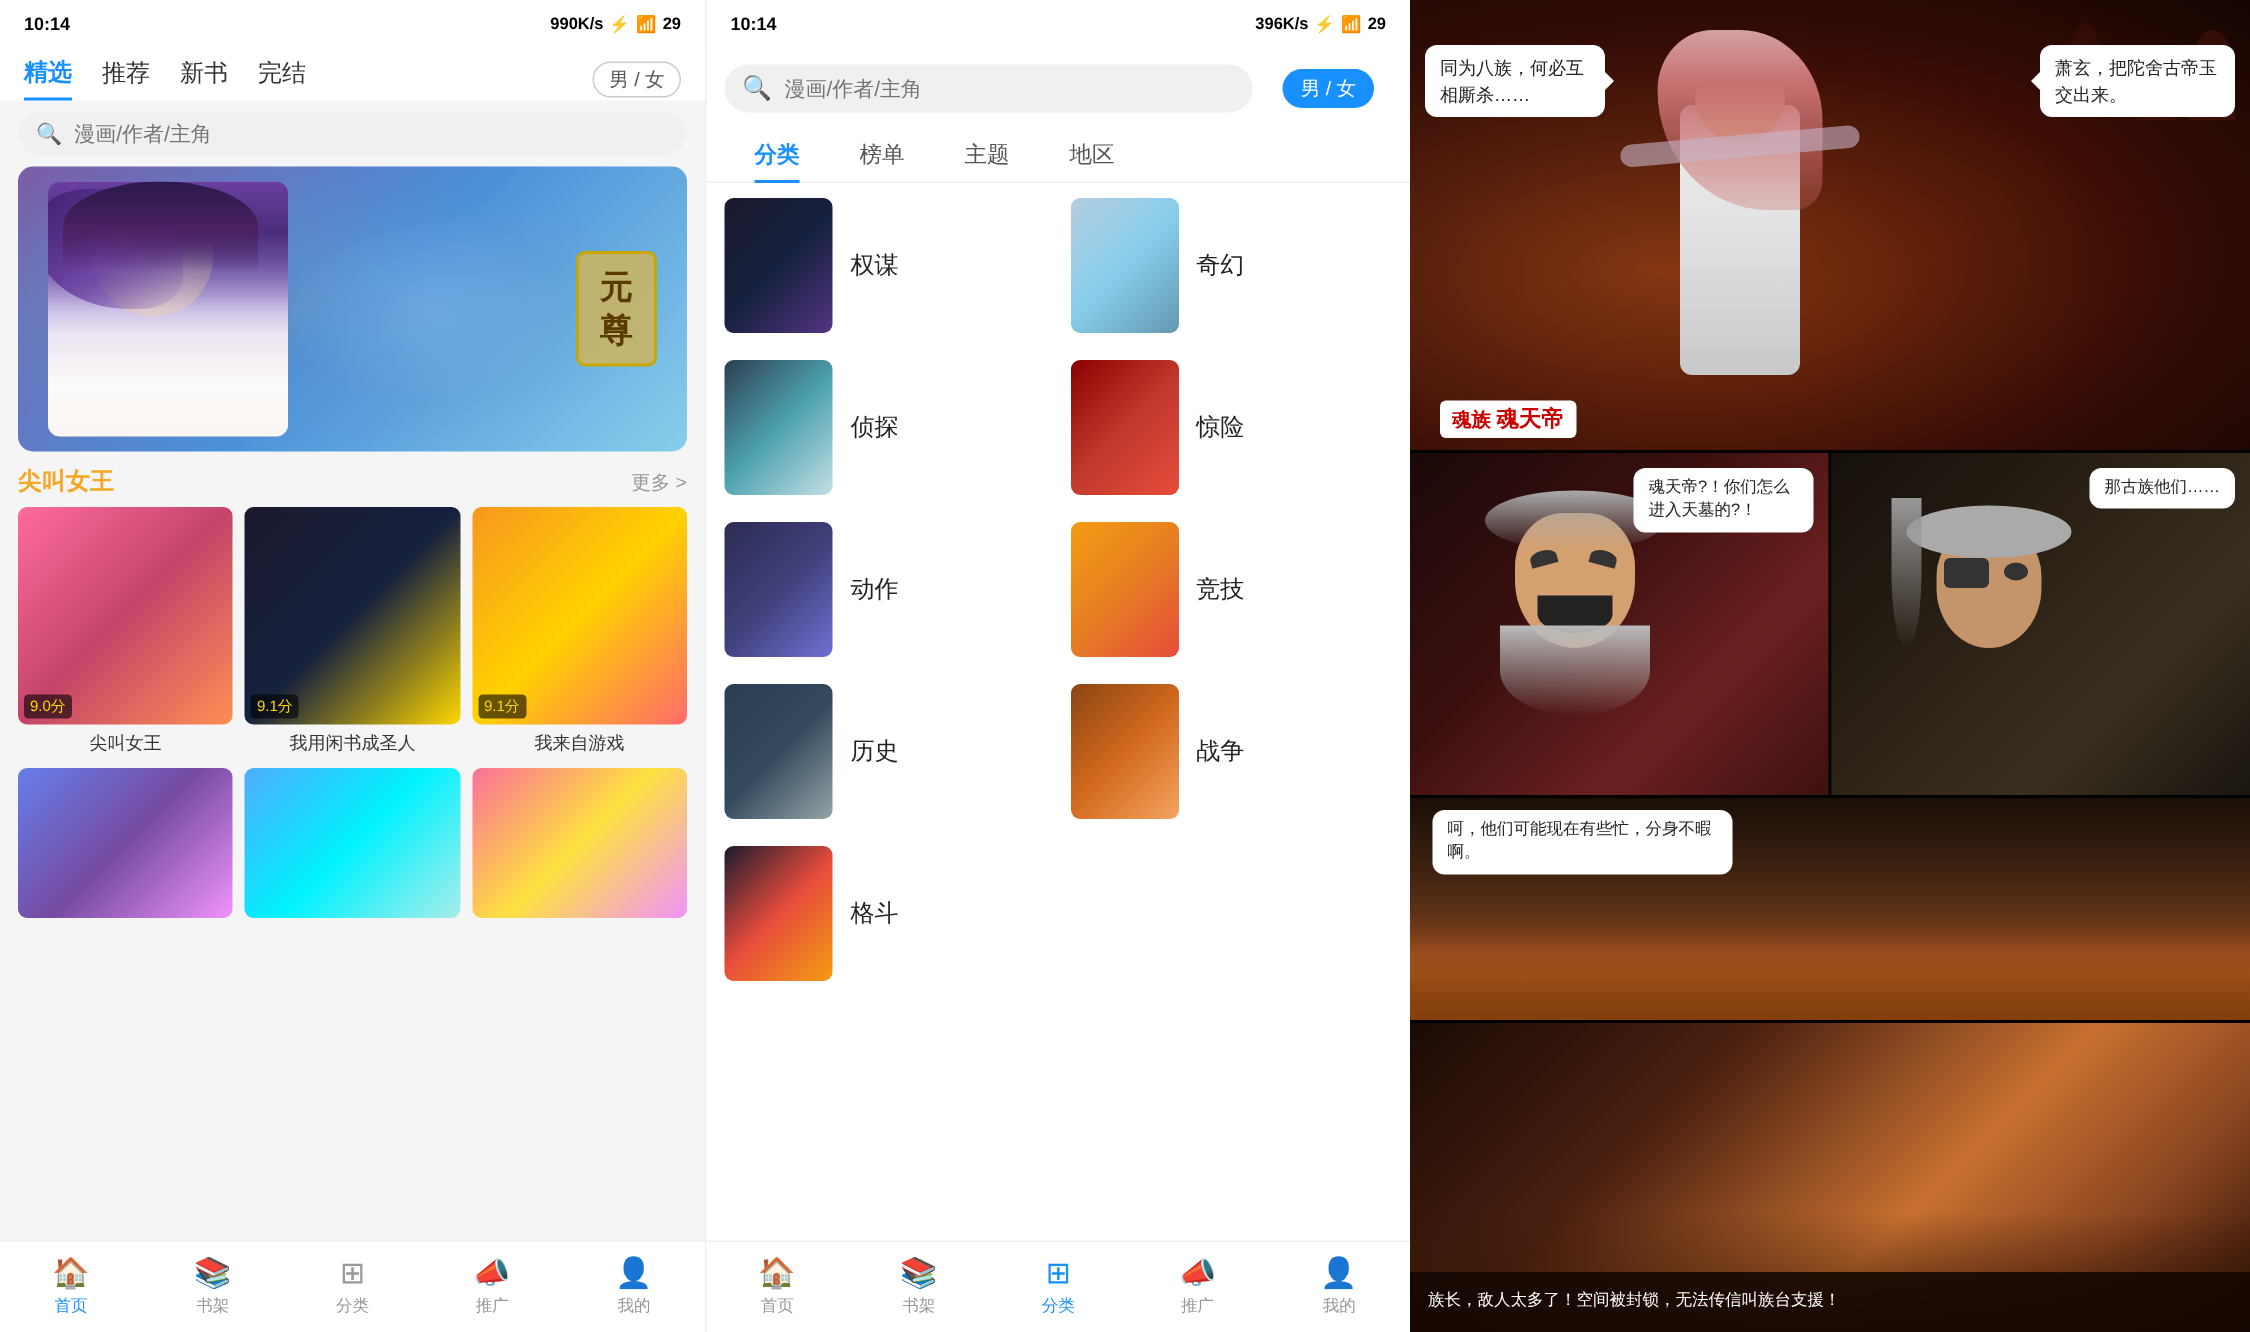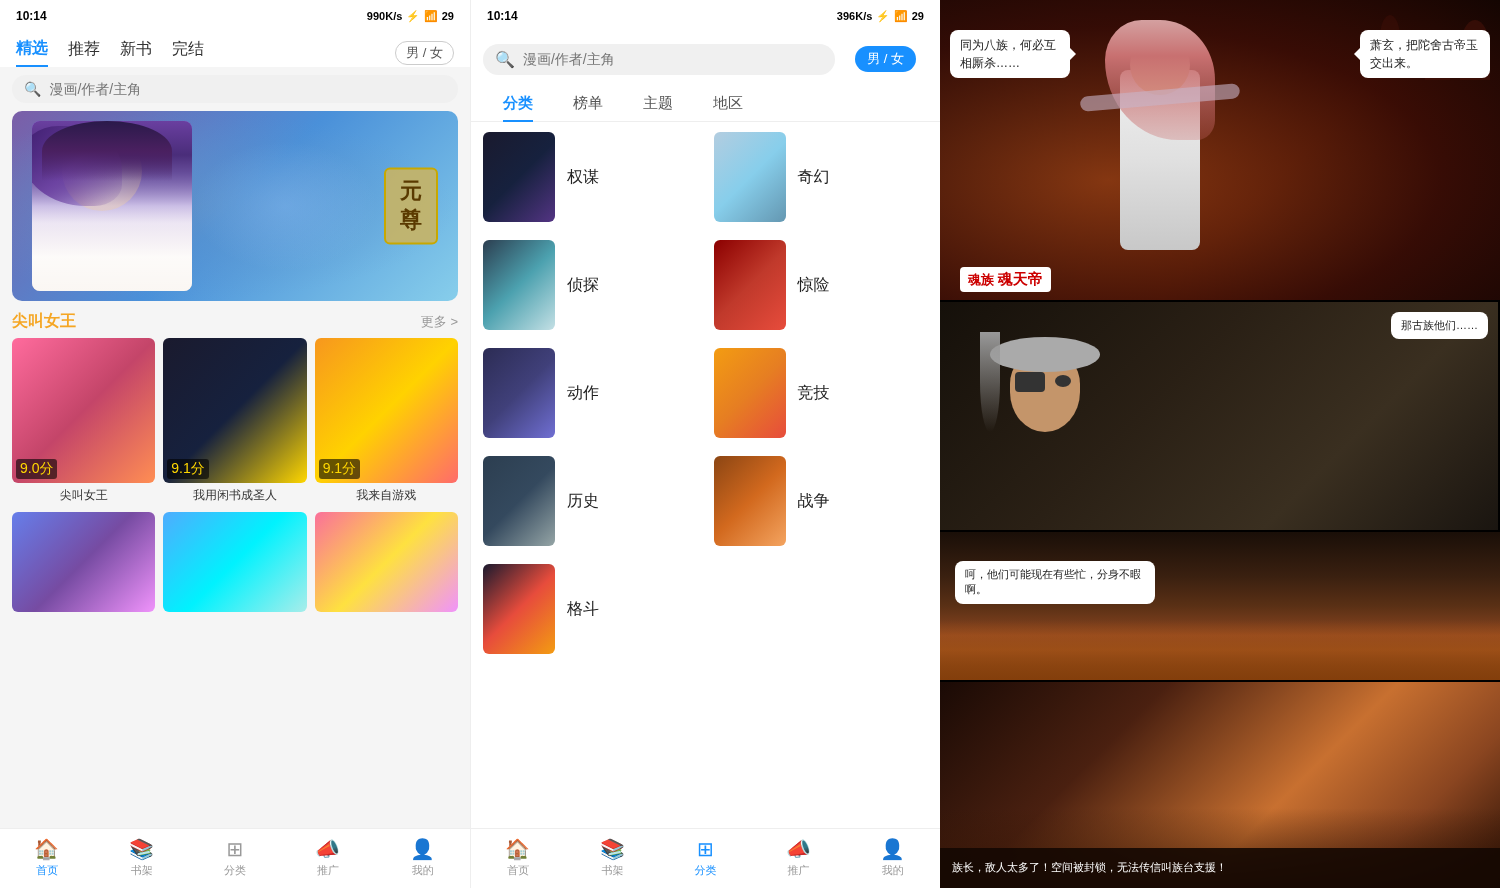--- a/index.html
+++ b/index.html
@@ -179,21 +179,21 @@
       overflow: hidden;
       position: relative;
       height: 145px;
     }
     .manga-cover .score-badge {
       position: absolute;
       bottom: 4px;
       left: 4px;
       background: rgba(0,0,0,0.6);
       color: #ffd700;
-      font-size: 14px;
+      font-size: 10px;
       padding: 1px 4px;
       border-radius: 3px;
     }
     .manga-title {
       font-size: 12px;
       color: #333;
       margin-top: 4px;
       text-align: center;
       overflow: hidden;
       white-space: nowrap;
@@ -678,20 +678,39 @@
     </div>
 
     <div class="name-label">
       <span style="font-size:13px;">魂族</span>
       <span style="color:#cc0000;font-weight:900;font-size:15px;">魂天帝</span>
     </div>
   </div>
 
   <div class="comic-panel-mid" style="height:230px;">
 
+    <div class="comic-cell" style="background:linear-gradient(135deg,#1a0808 0%,#3d1010 40%,#6b2020 70%,#3d1010 100%);">
+
+      <div style="position:absolute;left:20px;top:20px;width:180px;height:190px;">
+
+        <div style="position:absolute;left:50px;top:20px;width:80px;height:90px;background:#d4a070;border-radius:40% 40% 50% 50%;"></div>
+
+        <div style="position:absolute;left:60px;top:45px;width:18px;height:10px;background:#333;border-radius:50% 50% 0 0;transform:rotate(-15deg);"></div>
+        <div style="position:absolute;left:100px;top:45px;width:18px;height:10px;background:#333;border-radius:50% 50% 0 0;transform:rotate(15deg);"></div>
+
+        <div style="position:absolute;left:65px;top:75px;width:50px;height:25px;background:#222;border-radius:0 0 50% 50%;"></div>
+
+        <div style="position:absolute;left:30px;top:5px;width:120px;height:40px;background:linear-gradient(180deg,#aaa 0%,rgba(150,150,150,0) 100%);border-radius:50%;"></div>
+        <div style="position:absolute;left:40px;top:95px;width:100px;height:60px;background:linear-gradient(180deg,#bbb 0%,rgba(180,180,180,0) 100%);border-radius:0 0 50% 50%;"></div>
+      </div>
+
+      <div class="speech-bubble" style="top:10px;right:10px;max-width:120px;font-size:11px;background:#fff;">
+        <span>魂天帝?！你们怎么进入天墓的?！</span>
+      </div>
+    </div>
 
     <div class="comic-cell" style="background:linear-gradient(135deg,#15100a 0%,#2a2015 40%,#3a2f20 70%,#1a1510 100%);">
 
       <div style="position:absolute;left:20px;top:30px;width:170px;height:170px;">
         <div style="position:absolute;left:50px;top:20px;width:70px;height:80px;background:#c4956a;border-radius:40% 40% 50% 50%;"></div>
 
         <div style="position:absolute;left:55px;top:40px;width:30px;height:20px;background:#333;border-radius:4px;"></div>
 
         <div style="position:absolute;left:95px;top:43px;width:16px;height:12px;background:#333;border-radius:50%;"></div>
 
@@ -700,21 +719,21 @@
       </div>
 
       <div class="speech-bubble" style="top:10px;right:10px;max-width:110px;font-size:11px;background:#fff;">
         <span>那古族他们……</span>
       </div>
     </div>
   </div>
 
   <div style="height:150px;background:linear-gradient(180deg,#1a0f08 0%,#3a2010 30%,#5a3015 50%,#8a4520 70%,#3a2010 100%);position:relative;border-top:2px solid #000;">
 
-    <div class="speech-bubble" style="top:29px;left:15px;max-width:200px;font-size:11px;background:#fff;">
+    <div class="speech-bubble" style="top:8px;left:15px;max-width:200px;font-size:11px;background:#fff;">
       <span>呵，他们可能现在有些忙，分身不暇啊。</span>
     </div>
 
     <div style="position:absolute;bottom:0;left:0;right:0;height:60px;background:linear-gradient(180deg,transparent 0%,rgba(200,100,20,0.5) 50%,rgba(150,70,10,0.8) 100%);"></div>
   </div>
 
   <div style="flex:1;background:linear-gradient(135deg,#1a0a05 0%,#4a2010 30%,#c87030 60%,#8a4520 80%,#2a1005 100%);position:relative;border-top:2px solid #000;overflow:hidden;">
 
     <div style="position:absolute;bottom:0;left:0;right:0;height:80px;background:linear-gradient(180deg,transparent 0%,rgba(50,20,5,0.8) 100%);"></div>
     <div style="position:absolute;bottom:0;left:0;right:0;height:40px;background:rgba(20,8,2,0.9);display:flex;align-items:center;padding:0 12px;">

